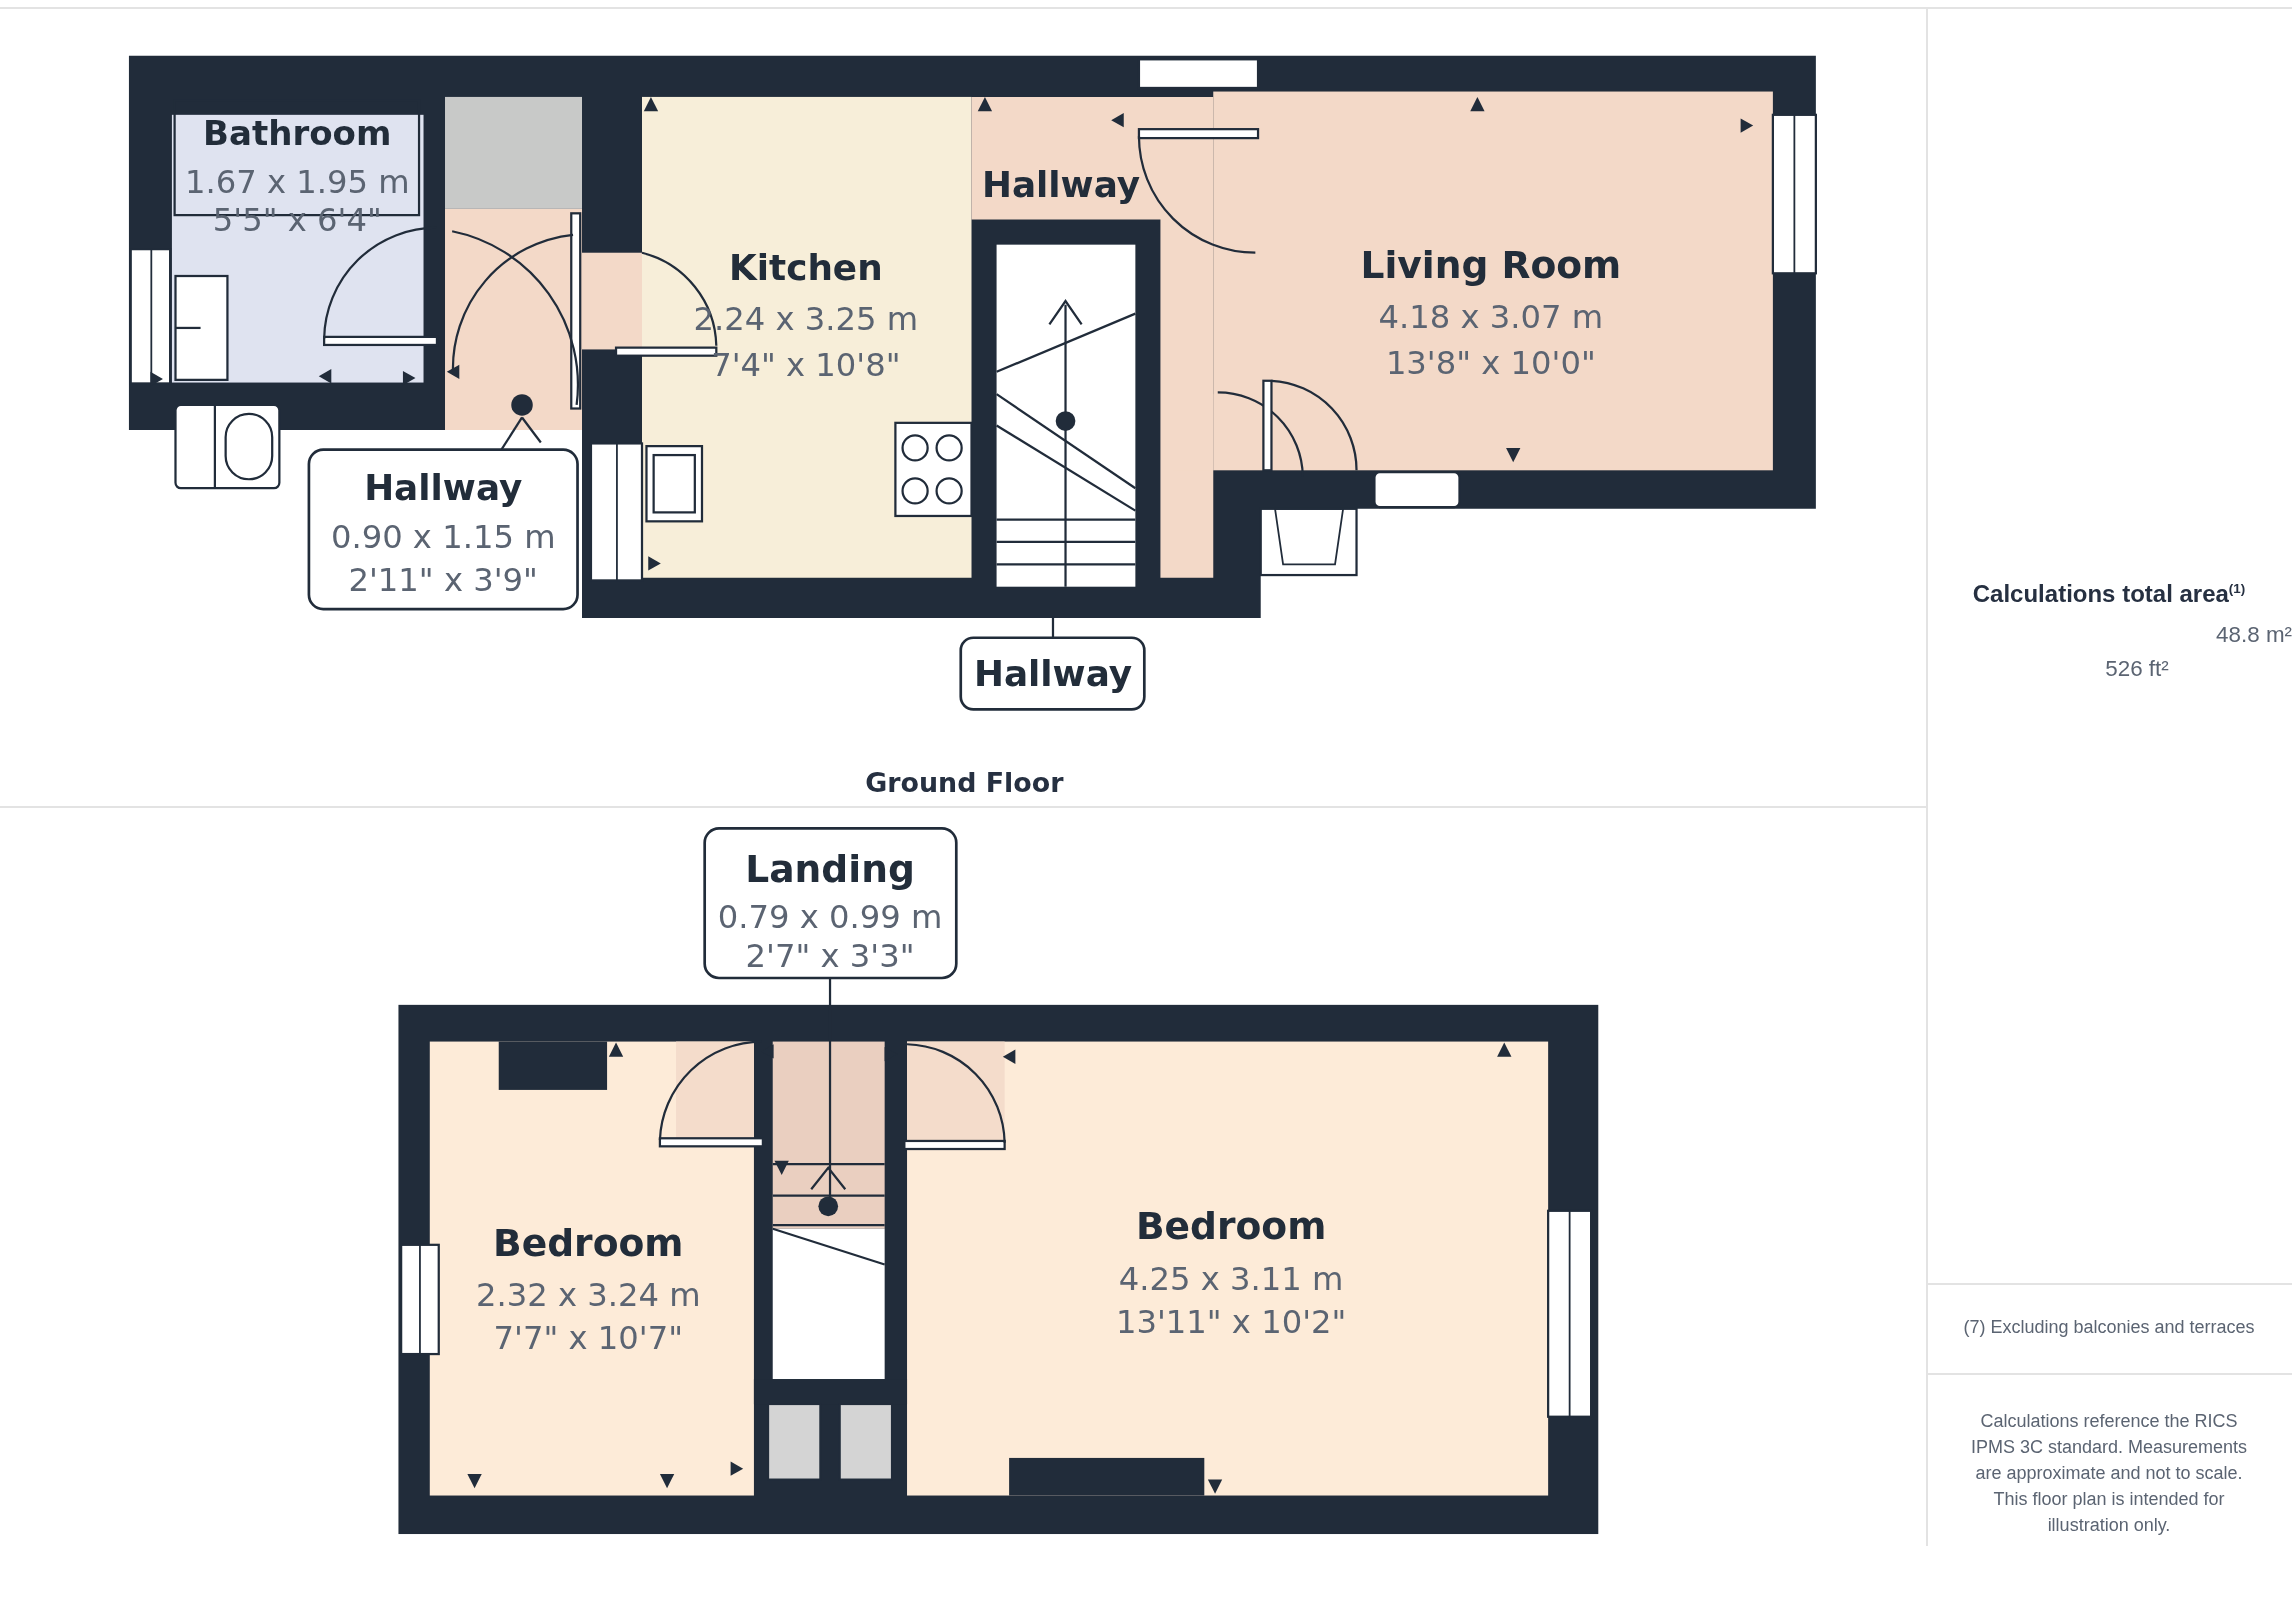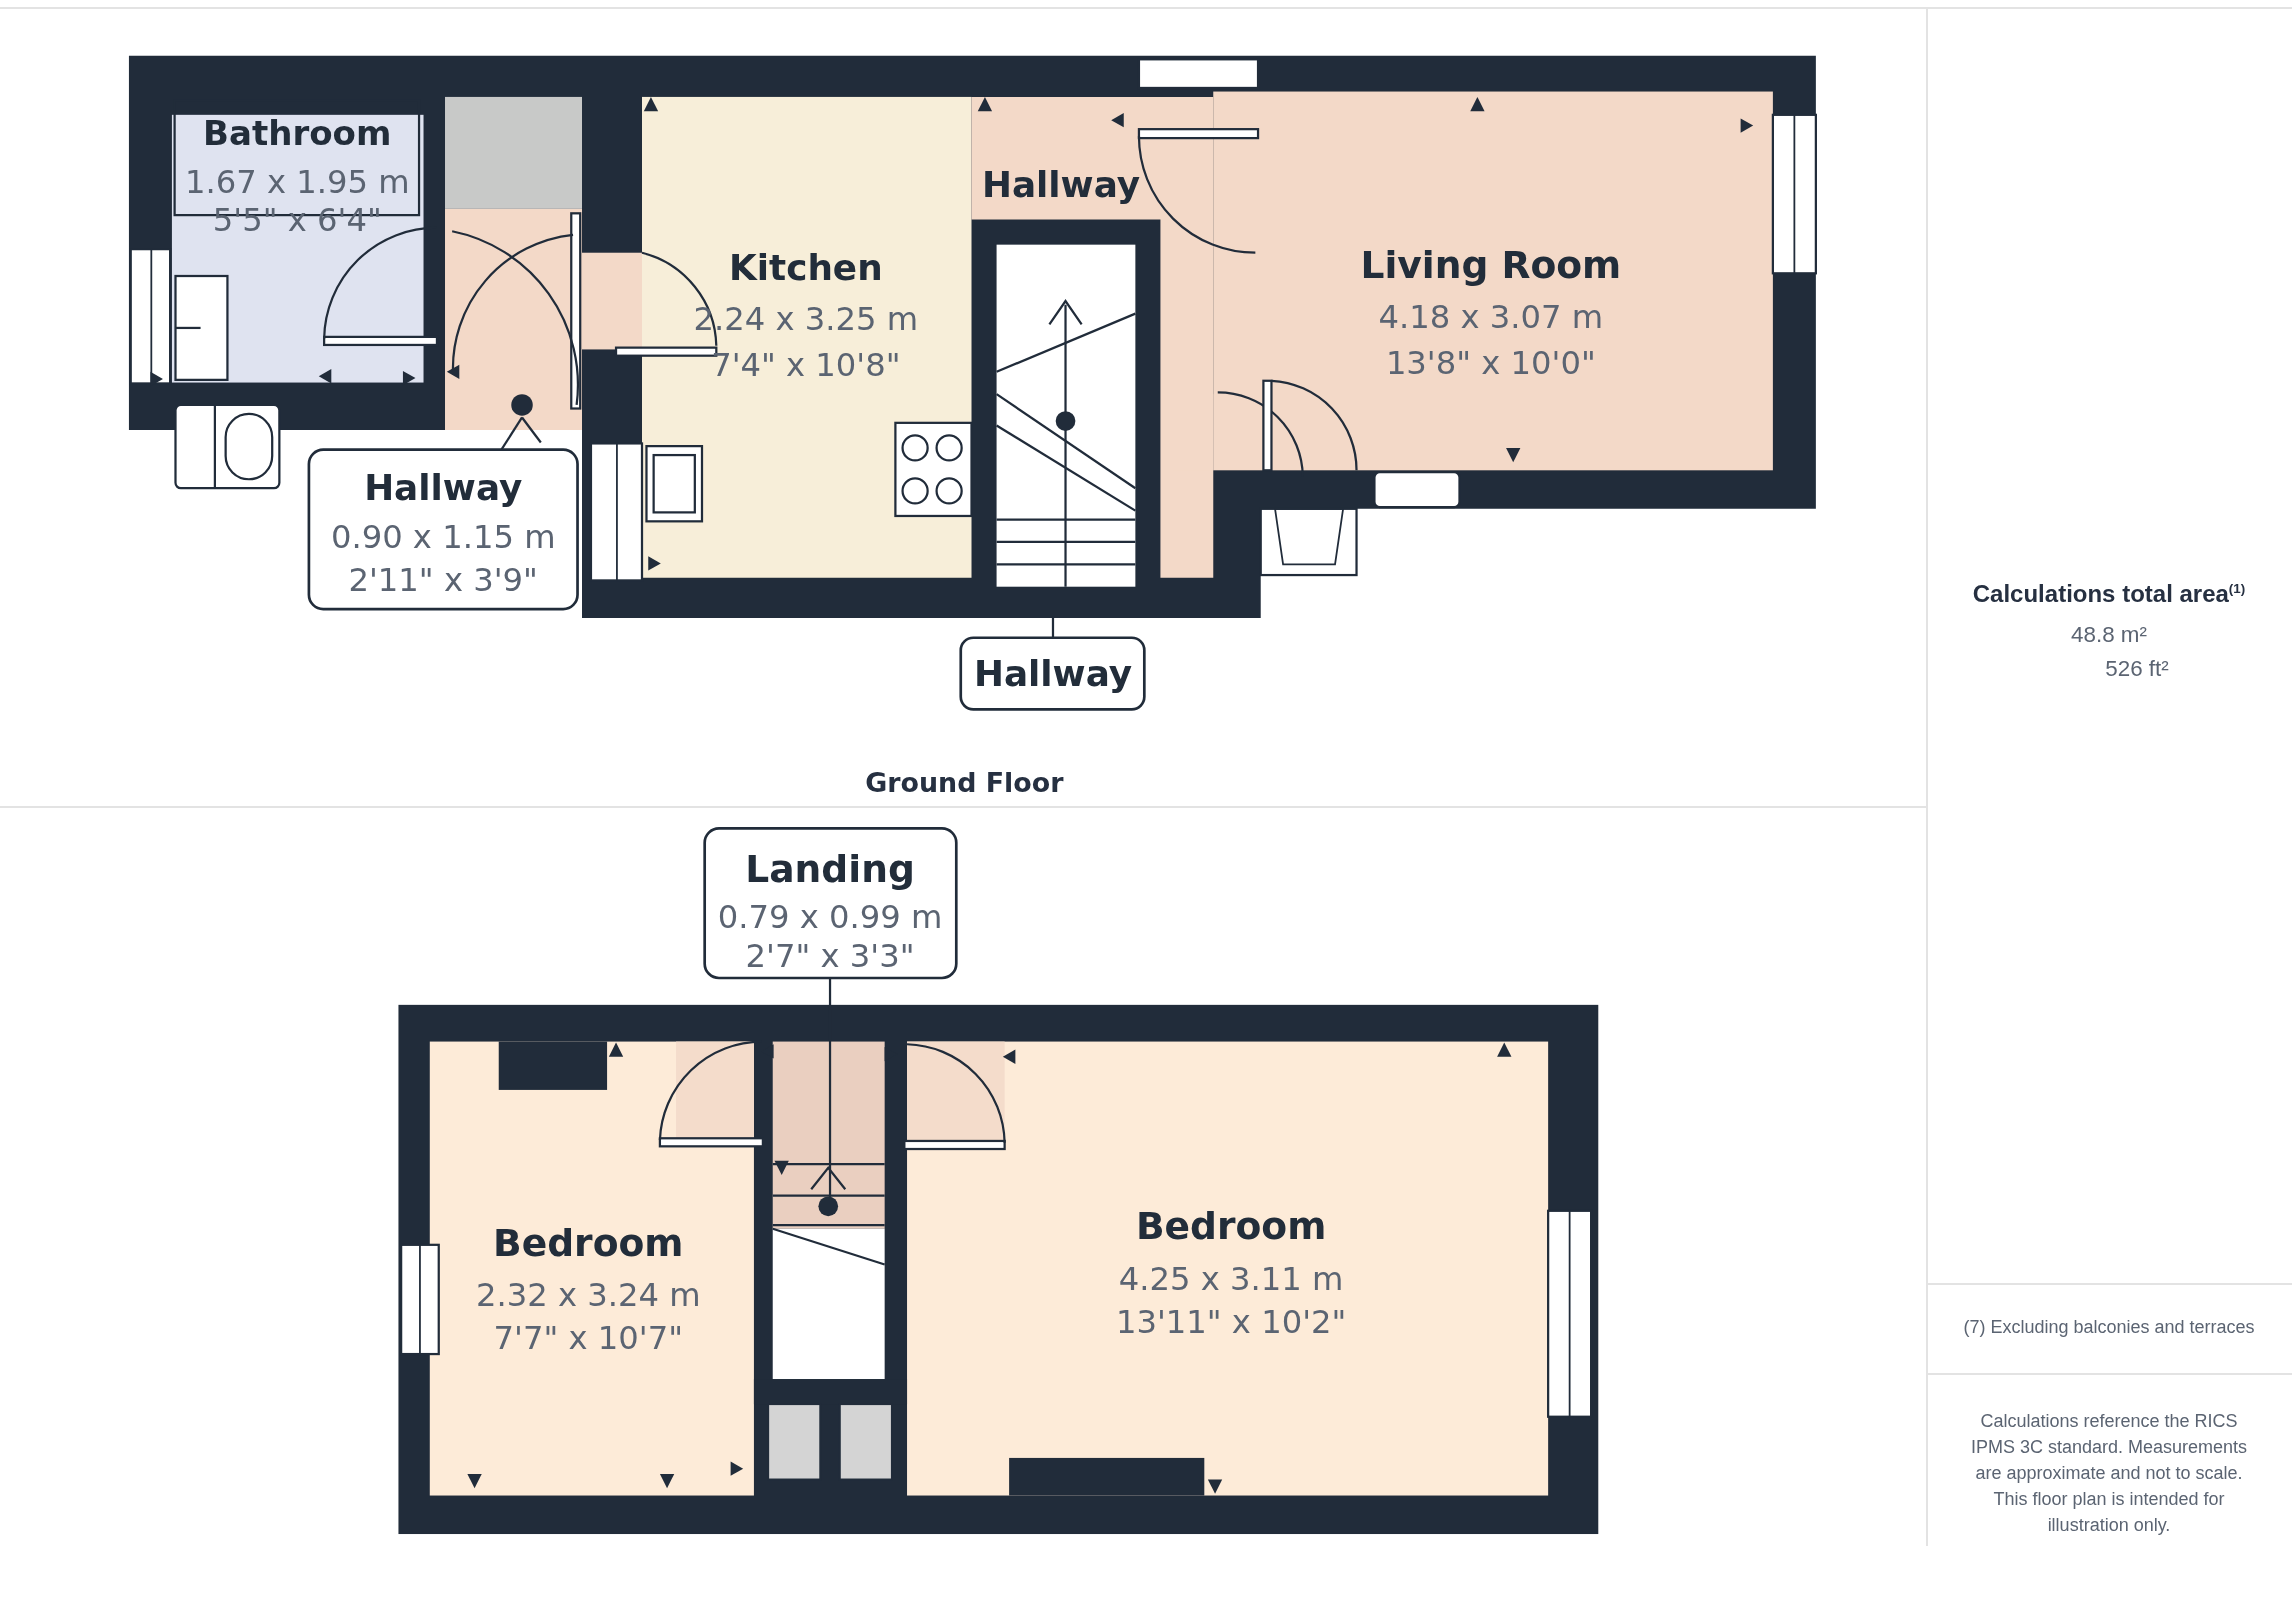--- a/index.html
+++ b/index.html
@@ -8,21 +8,21 @@
   .hline{position:absolute;height:1.8px;background:#e3e3e3;}
   .vline{position:absolute;width:1.8px;background:#e3e3e3;}
   svg text{font-family:"DejaVu Sans",sans-serif;}
   .room-name{font-weight:bold;fill:#222d3a;}
   .room-dim{fill:#5b6472;}
   .caption{font-weight:bold;fill:#263041;font-size:30px;}
   .sidebar-text{font-family:"Liberation Sans",sans-serif;color:#5b6472;}
   #area-title{position:absolute;left:1926px;top:580px;width:366px;text-align:center;
               font-family:"Liberation Sans",sans-serif;font-weight:bold;color:#263041;font-size:24px;}
   #area-title sup{font-size:13.4px;}
-  #area-m2{position:absolute;left:1926px;top:622px;width:366px;text-align:center;font-size:22.4px;}
+  #area-m2{position:absolute;left:1926px;top:622px;width:366px;text-align:right;font-size:22.4px;}
   #area-ft2{position:absolute;left:1926px;top:656px;width:366px;text-align:center;font-size:22.4px;margin-left:28px;}
   #footnote{position:absolute;left:1944px;top:1317px;width:330px;text-align:center;font-size:18px;}
   #disclaimer{position:absolute;left:1960px;top:1408px;width:298px;text-align:center;
               font-size:18px;line-height:26px;}
   #brand{position:absolute;left:1926px;top:1542px;width:366px;text-align:center;
          font-family:Liberation Serif, serif;font-size:22.4px;color:#343c46;letter-spacing:1.8px;}
   #brand .b{font-weight:bold;}
 </style>
 </head>
 <body>

